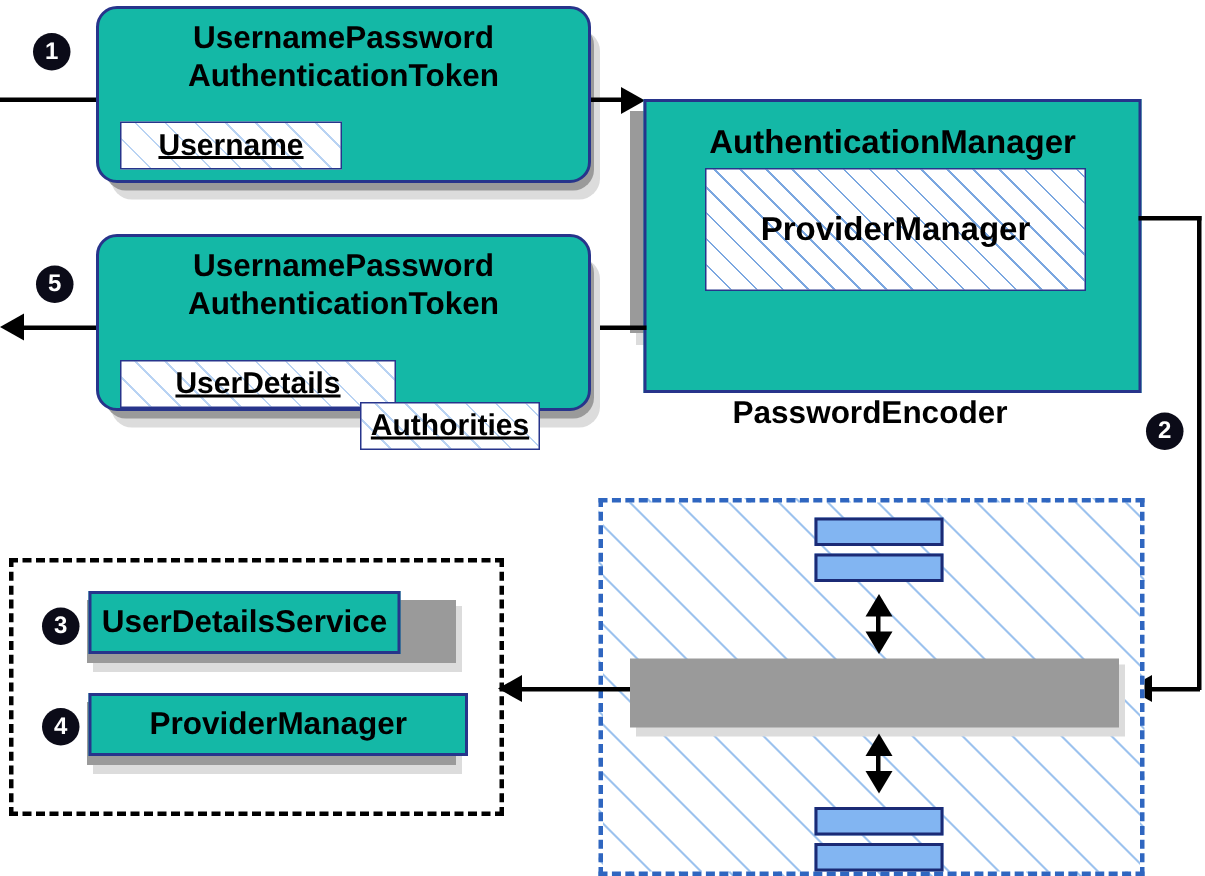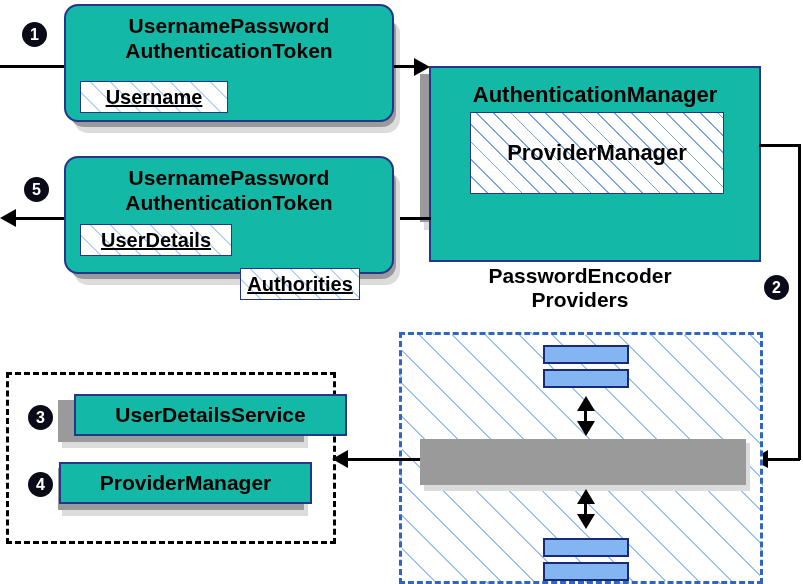--- a/index.html
+++ b/index.html
@@ -111,33 +111,32 @@
   <div class="line-h" style="left:14px;top:217px;width:58px;"></div>
   <div class="arrow arrow-left" style="left:0px;top:209px;"></div>
 
   <div class="shadow-light" style="left:74px;top:172px;width:326px;height:113px;border-radius:14px;"></div>
   <div class="shadow-dark" style="left:70px;top:168px;width:326px;height:111px;border-radius:14px;"></div>
   <div class="bluebox round" style="left:64px;top:156px;width:330px;height:118px;display:block;">
     <div class="abs" style="left:0;top:8px;width:100%;text-align:center;font-size:21px;line-height:1.18;">
       <div>UsernamePassword</div>
       <div>AuthenticationToken</div>
     </div>
-    <div class="whitepanel hatch-soft t20" style="left:14px;top:66px;width:152px;height:32px;">UserDetails</div>
+    <div class="whitepanel hatch-soft t20" style="left:14px;top:82px;width:184px;height:32px;">UserDetails</div>
     <div class="whitepanel hatch-soft t20" style="left:174px;top:75px;width:120px;height:32px;margin-top:35px;">Authorities</div>
   </div>
 
   <div class="line-h" style="left:759px;top:144px;width:42px;"></div>
   <div class="line-v" style="left:798px;top:144px;height:316px;"></div>
   <div class="line-h" style="left:766px;top:458px;width:34px;"></div>
   <div class="arrow arrow-left" style="left:752px;top:450px;"></div>
   <div class="badge" style="left:764px;top:275px;">2</div>
 
   <div class="caption" style="left:480px;top:264px;width:200px;font-size:21px;">
     <div>PasswordEncoder</div>
-    <div>Providers</div>
   </div>
 
   <div class="dashbox-blue hatch-area" style="left:399px;top:332px;width:364px;height:252px;"></div>
 
   <div class="minibar" style="left:543px;top:345px;width:86px;height:19px;"></div>
   <div class="minibar" style="left:543px;top:369px;width:86px;height:19px;"></div>
 
   <div class="arrow arrow-up" style="left:577px;top:396px;"></div>
   <div class="line-v" style="left:584px;top:402px;height:26px;"></div>
   <div class="arrow arrow-down" style="left:577px;top:421px;"></div>
@@ -153,20 +152,20 @@
   <div class="minibar" style="left:543px;top:562px;width:86px;height:19px;"></div>
 
   <div class="line-h" style="left:348px;top:458px;width:72px;"></div>
   <div class="arrow arrow-left" style="left:332px;top:450px;"></div>
 
   <div class="dashbox-black" style="left:6px;top:372px;width:330px;height:172px;"></div>
 
   <div class="badge" style="left:28px;top:405px;">3</div>
   <div class="shadow-light" style="left:62px;top:404px;width:246px;height:44px;"></div>
   <div class="shadow-dark" style="left:58px;top:400px;width:246px;height:42px;"></div>
-  <div class="bluebox t21" style="left:74px;top:394px;width:273px;height:42px;">UserDetailsService</div>
+  <div class="bluebox t21" style="left:59px;top:394px;width:208px;height:42px;">UserDetailsService</div>
 
   <div class="badge" style="left:28px;top:472px;">4</div>
   <div class="shadow-light" style="left:62px;top:472px;width:246px;height:44px;"></div>
   <div class="shadow-dark" style="left:58px;top:468px;width:246px;height:42px;"></div>
   <div class="bluebox t21" style="left:59px;top:462px;width:253px;height:42px;">ProviderManager</div>
 
 </div>
 
 </body></html>

